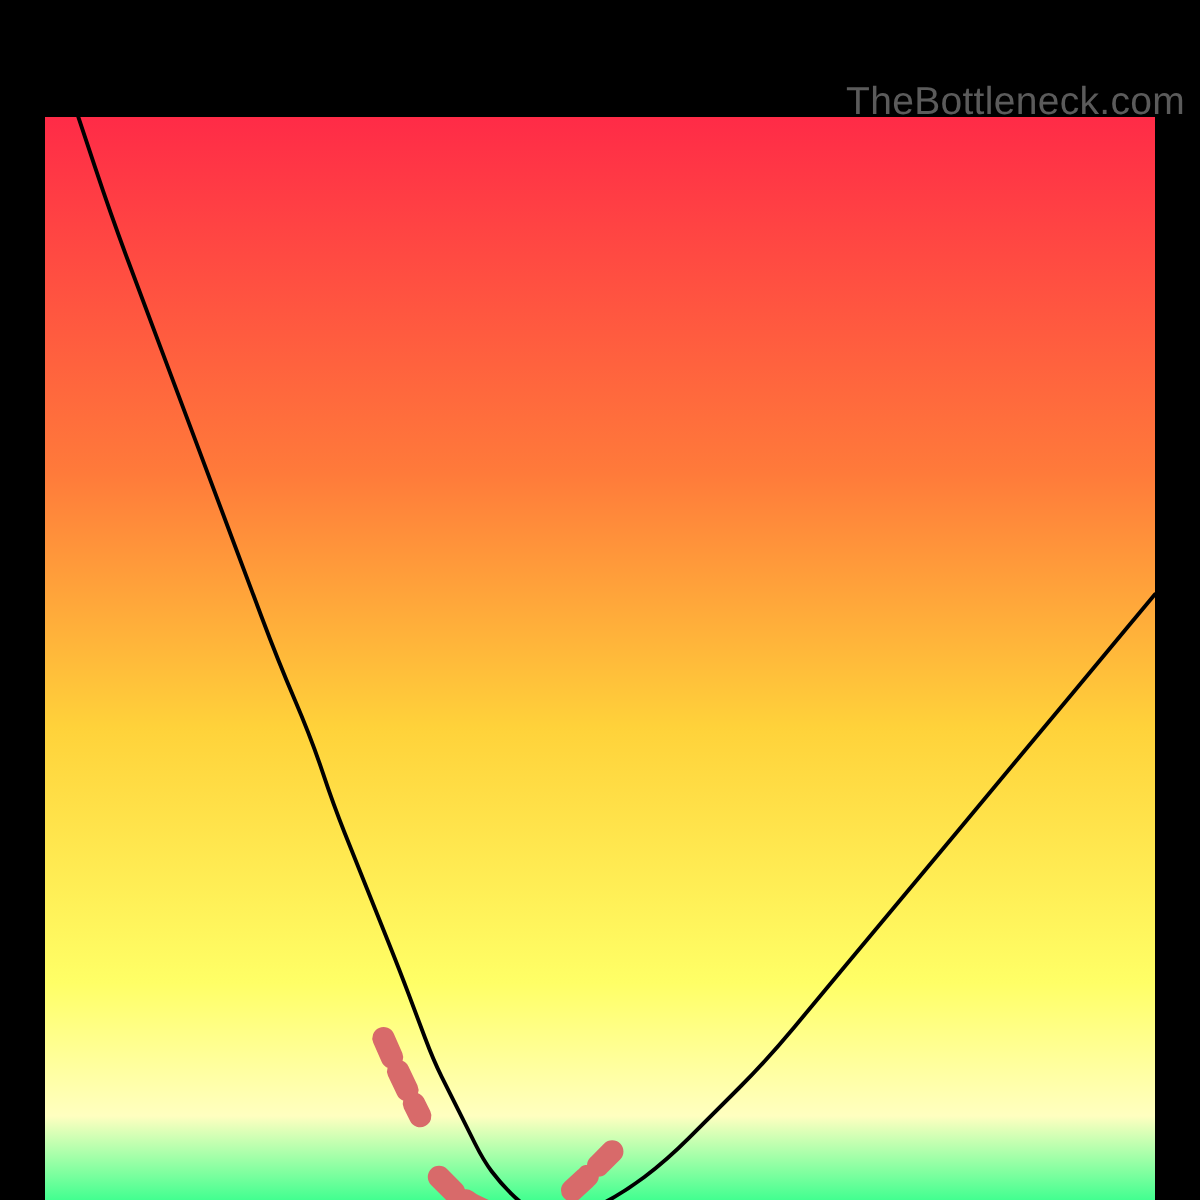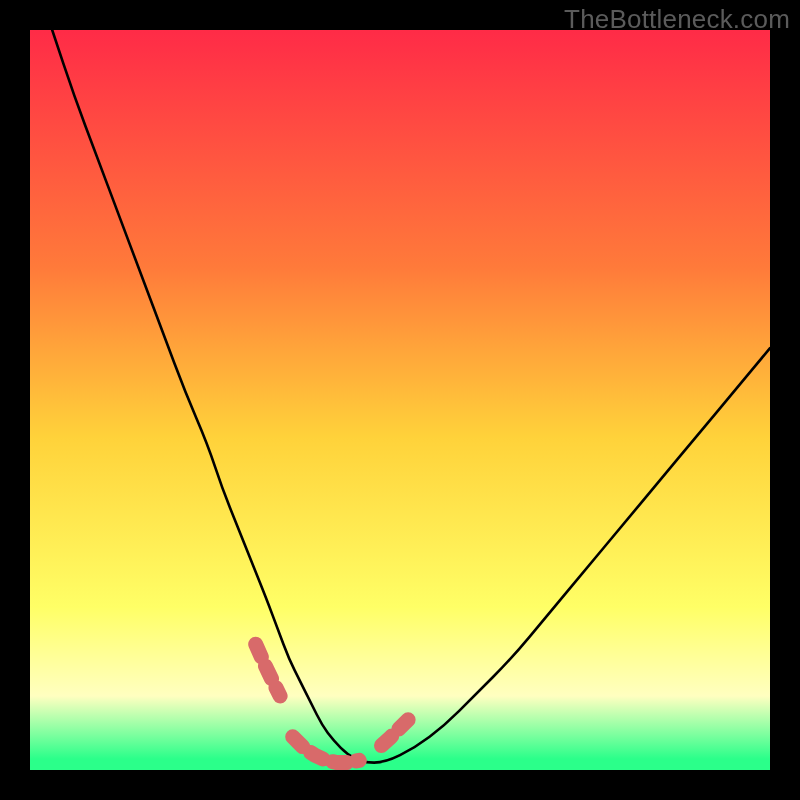--- a/index.html
+++ b/index.html
@@ -2,20 +2,21 @@
 <html><head>
 <meta charset="utf-8">
 <style>
   * { margin: 0; padding: 0; box-sizing: border-box; }
   html, body { width: 800px; height: 800px; overflow: hidden; background: #000; }
   .frame {
     position: relative;
     width: 800px;
     height: 704px;
     background: #000;
+    margin-top: 48px;
   }
   .watermark {
     position: absolute;
     top: 4px;
     right: 10px;
     font-family: Arial, Helvetica, sans-serif;
     font-size: 26px;
     font-weight: 500;
     color: #5b5b5b;
     letter-spacing: 0.2px;

